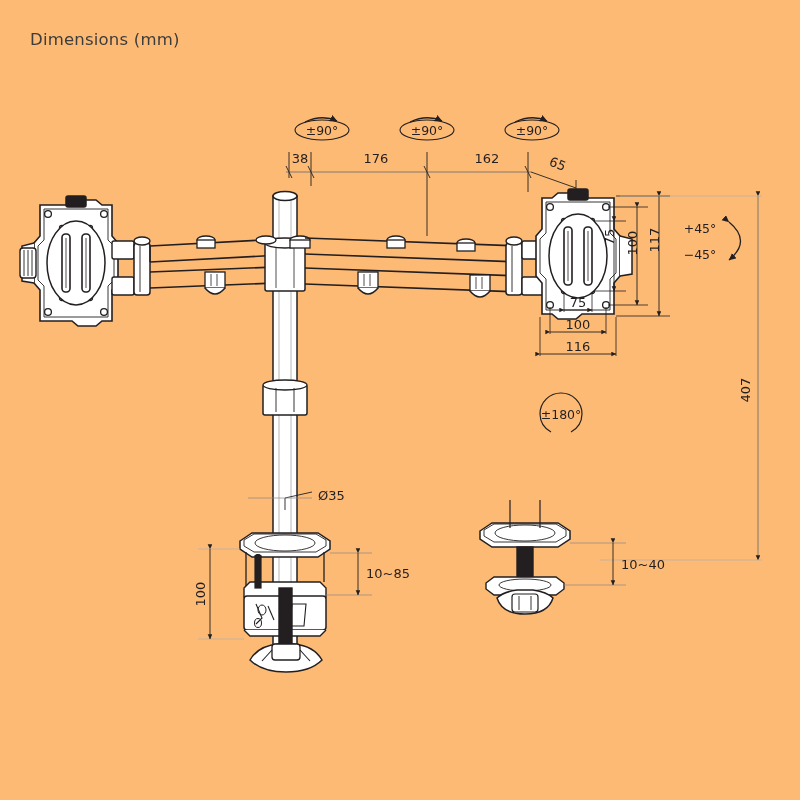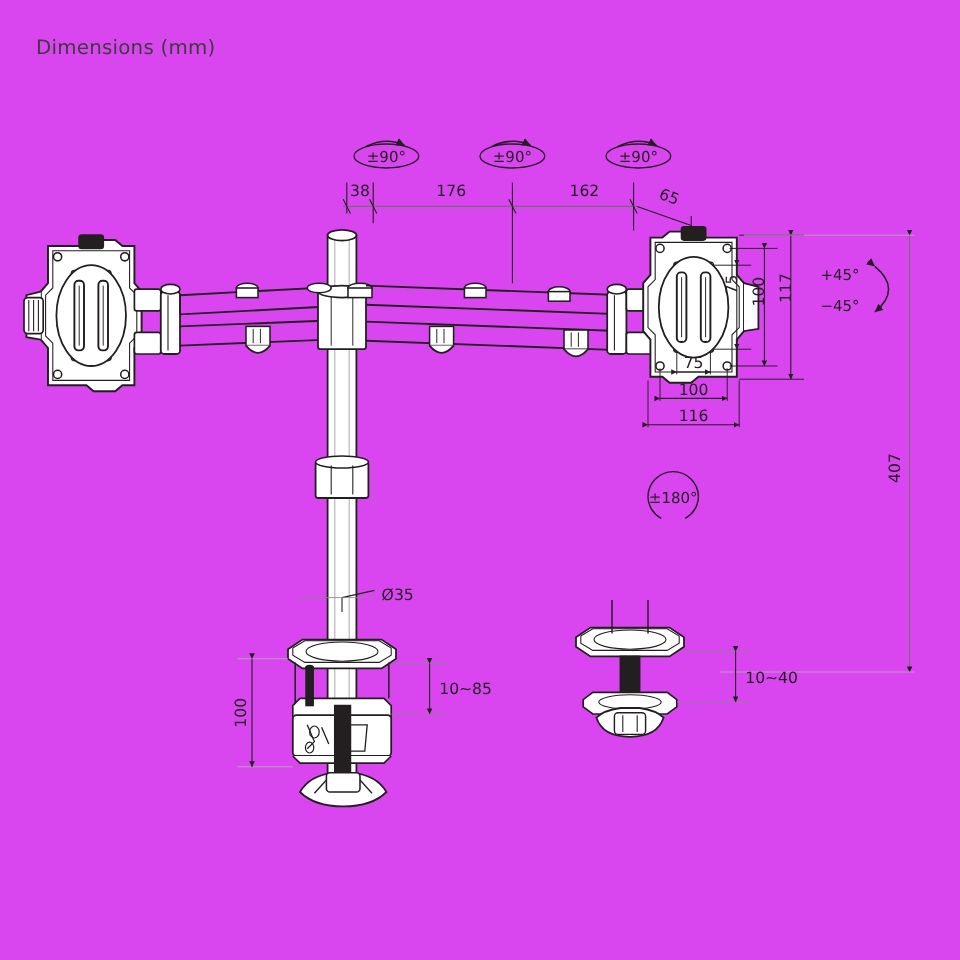--- a/index.html
+++ b/index.html
@@ -12,21 +12,21 @@
     height: 800px;
     font-family: "DejaVu Sans", "Liberation Sans", sans-serif;
     color: #231f20;
     overflow: hidden;
     position: relative;
   }
   #page {
     position: relative;
     width: 800px;
     height: 800px;
-    background: #d946ef;
+    background: #fdba74;
   }
   #page-title {
     position: absolute;
     left: 30px;
     top: 30px;
     font-size: 16.5px;
     letter-spacing: 0.2px;
     color: #3c3c3c;
     white-space: nowrap;
   }

